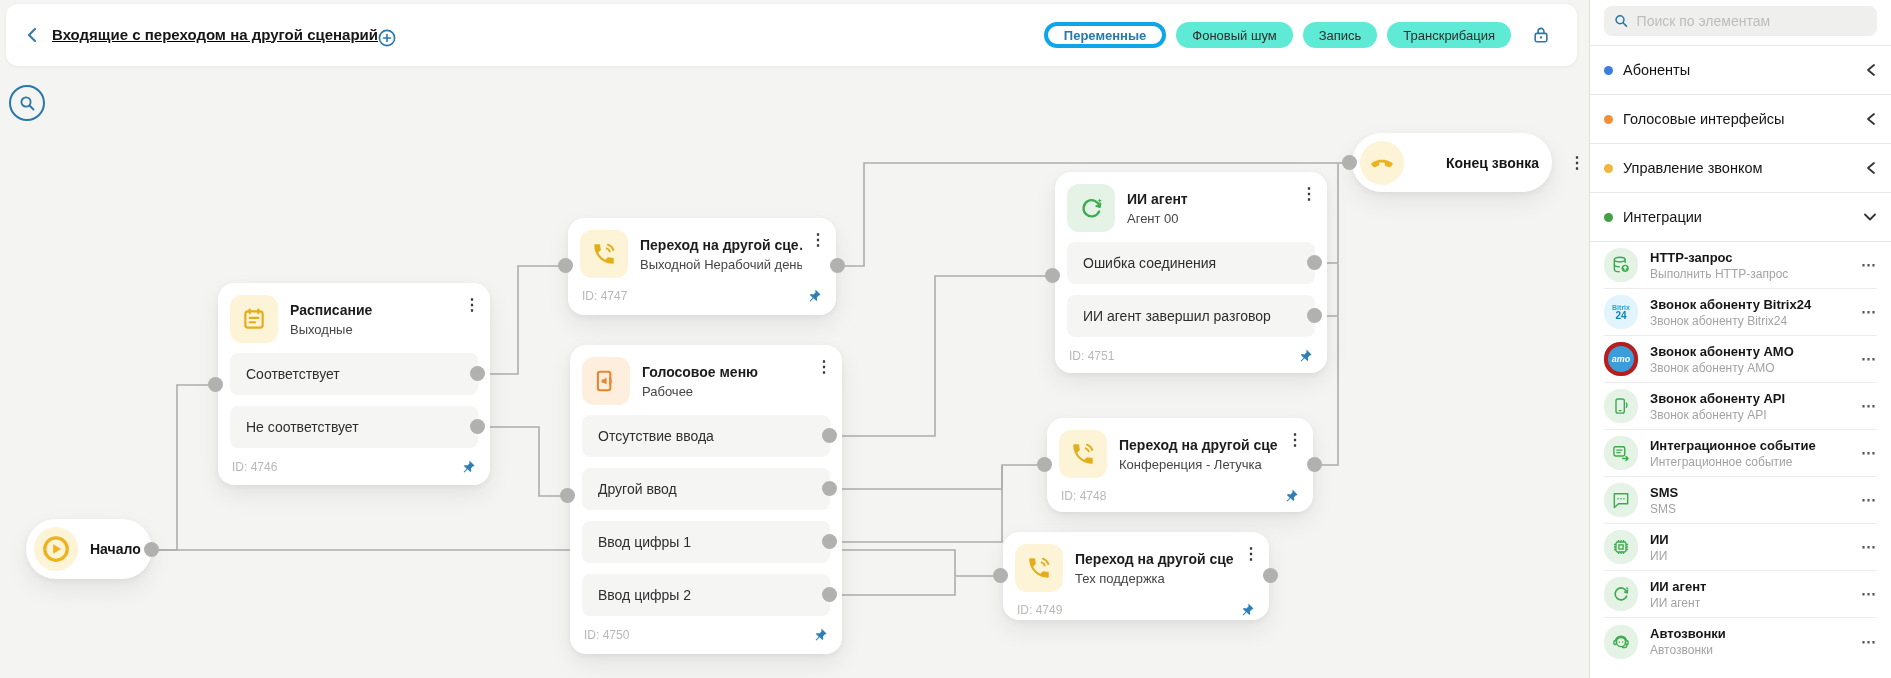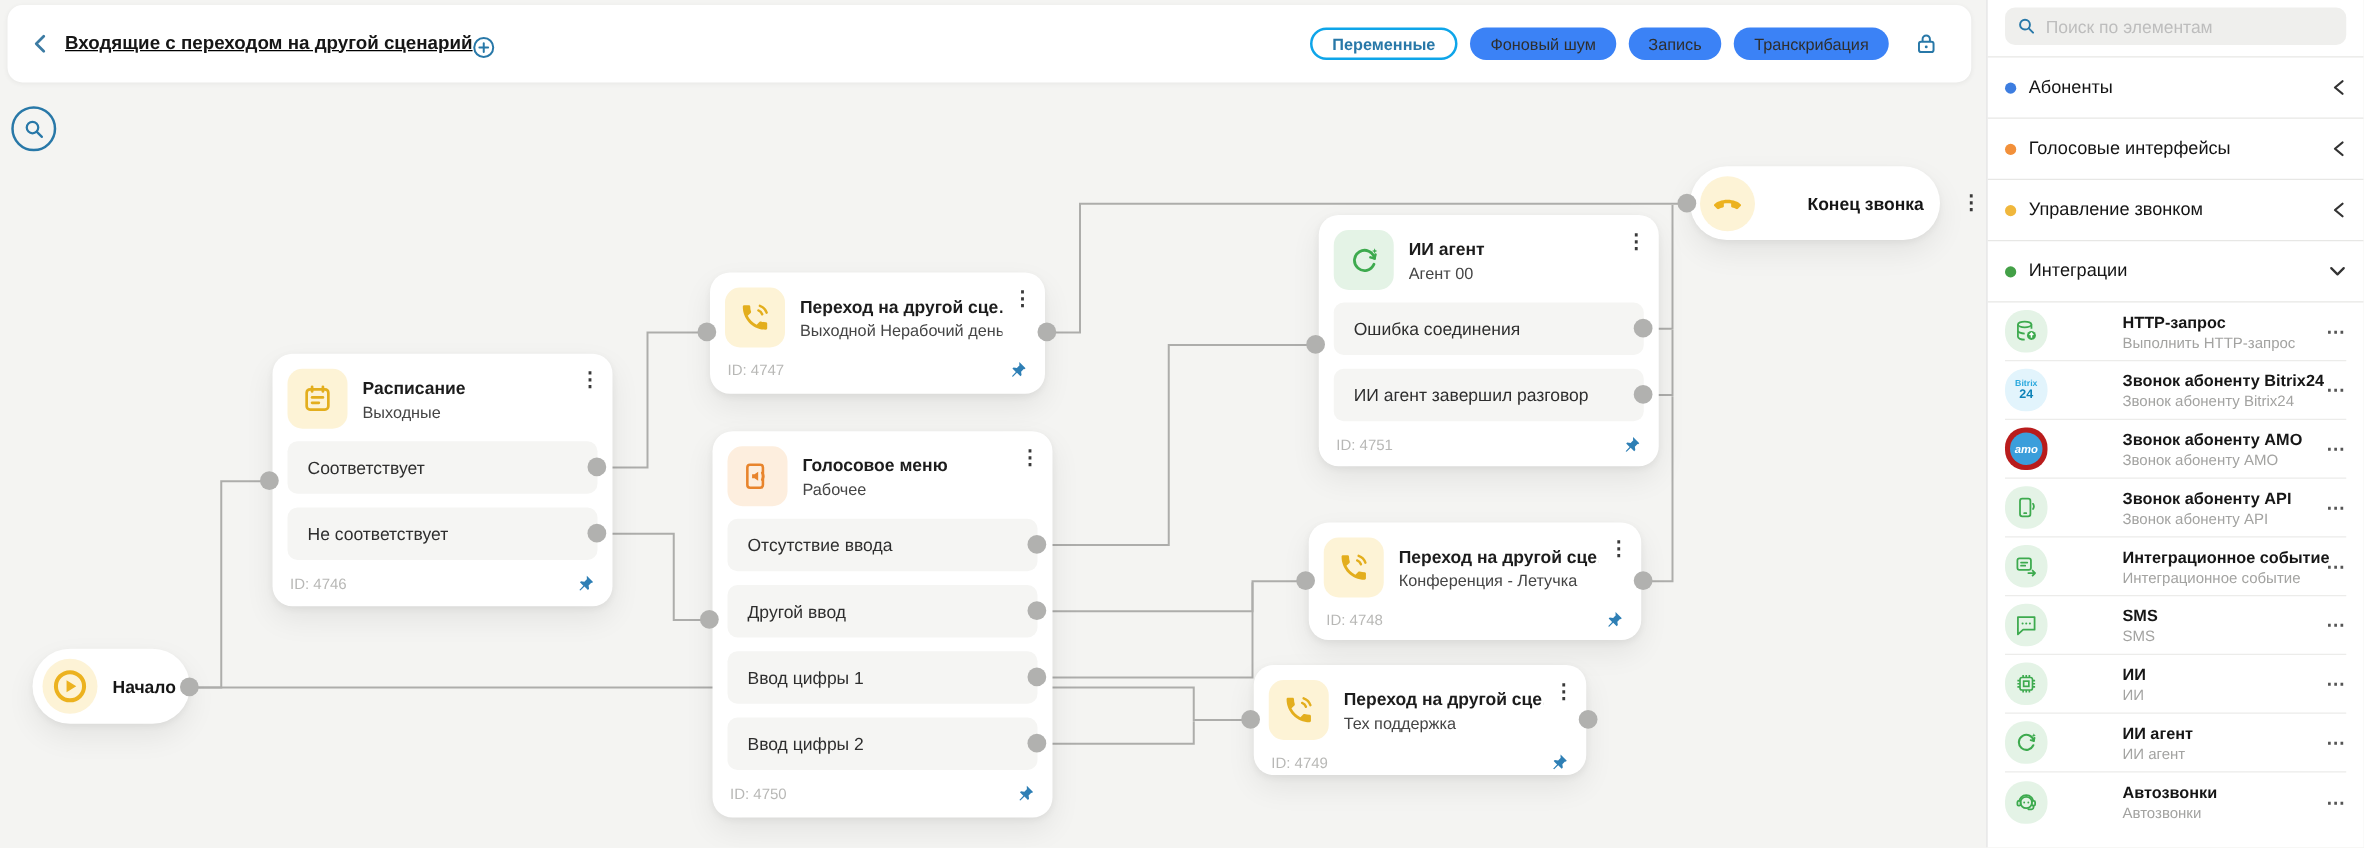--- a/index.html
+++ b/index.html
@@ -13,23 +13,23 @@
 
   
   .topbar { position:absolute; left:6px; top:4px; width:1571px; height:62px; background:#fff;
     border-radius:12px; box-shadow:0 1px 4px rgba(0,0,0,.05); z-index:5;
     display:flex; align-items:center; }
   .back-btn { margin-left:14px; width:26px; height:26px; display:flex; align-items:center; justify-content:center; cursor:pointer; }
   .title-block { margin-left:6px; display:flex; flex-direction:row;text-decoration:underline; }
   .scenario-title { font-size:15px; font-weight:bold; color:#161616; margin-top:2px; }
   .add-btn { margin-top:5px; width:18px; height:18px; cursor:pointer; }
   .topbar-right { margin-left:auto; margin-right:26px; display:flex; align-items:center; gap:10px; }
-  .pill { height:26px; padding:0 16px; border-radius:14px; background:#3b82f6; color:#2e2e2e;
+  .pill { height:26px; padding:0 16px; border-radius:14px; background:#5eead4; color:#2e2e2e;
     font-size:13px; display:flex; align-items:center; cursor:pointer; white-space:nowrap; }
-  .pill.active { background:#fff; border:2px solid #0ea5e9; color:#2878a8; font-weight:bold; }
+  .pill.active { background:#fff; border:4px solid #0ea5e9; color:#2878a8; font-weight:bold; }
   .lock-btn { margin-left:10px; display:flex; align-items:center; cursor:pointer; }
 
   
   .search-fab { position:absolute; left:9px; top:85px; width:36px; height:36px; border-radius:50%;
     border:2px solid #2878a8; display:flex; align-items:center; justify-content:center; z-index:4; cursor:pointer; }
 
   
   .node { position:absolute; background:#fff; border-radius:16px; z-index:2;
     box-shadow:0 2px 6px rgba(0,0,0,.05), 0 10px 24px rgba(0,0,0,.07); }
   .node-header { display:flex; align-items:center; gap:12px; padding:12px 34px 10px 12px; position:relative; }
@@ -70,21 +70,21 @@
   .sb-divider { height:1px; background:#e7e7e5; margin:0 -14px; }
   .section-row { height:48px; display:flex; align-items:center; gap:10px; cursor:pointer; }
   .cat-dot { width:9px; height:9px; border-radius:50%; flex:none; }
   .section-label { font-size:14.5px; font-weight:normal; color:#141414; }
   .section-chevron { margin-left:auto; display:flex; }
   .sb-item { height:47px; display:flex; align-items:center; gap:12px; cursor:pointer;
     border-bottom:1px solid #ececea; }
   .sb-item:last-child { border-bottom:none; }
   .item-ic { width:34px; height:34px; border-radius:16px; background:#e4f3e6; flex:none;
     display:flex; align-items:center; justify-content:center; overflow:hidden; }
-  .item-texts { min-width:0; display:flex; flex-direction:column; gap:2px;margin-left:48px; }
+  .item-texts { min-width:0; display:flex; flex-direction:column; gap:2px; }
   .item-title { font-size:13px; font-weight:bold; color:#161616; white-space:nowrap; }
   .item-sub { font-size:12px; color:#a3a3a1; white-space:nowrap; }
   .item-more { margin-left:auto; color:#555; font-size:15px; font-weight:bold; cursor:pointer; letter-spacing:1px; }
   .bitrix-ic { background:#e2f4fc; display:flex; flex-direction:column; align-items:center; justify-content:center; line-height:1; }
   .bitrix-t1 { font-size:7px; font-weight:bold; color:#29a8dd; }
   .bitrix-t2 { font-size:10px; font-weight:bold; color:#0e83b8; }
   .amo-ic { background:#b91c1c; }
   .amo-circle { width:26px; height:26px; border-radius:50%; background:#3b9edb; color:#fff;
     font-size:9px; font-style:italic; font-weight:bold; display:flex; align-items:center; justify-content:center; }
 </style>

